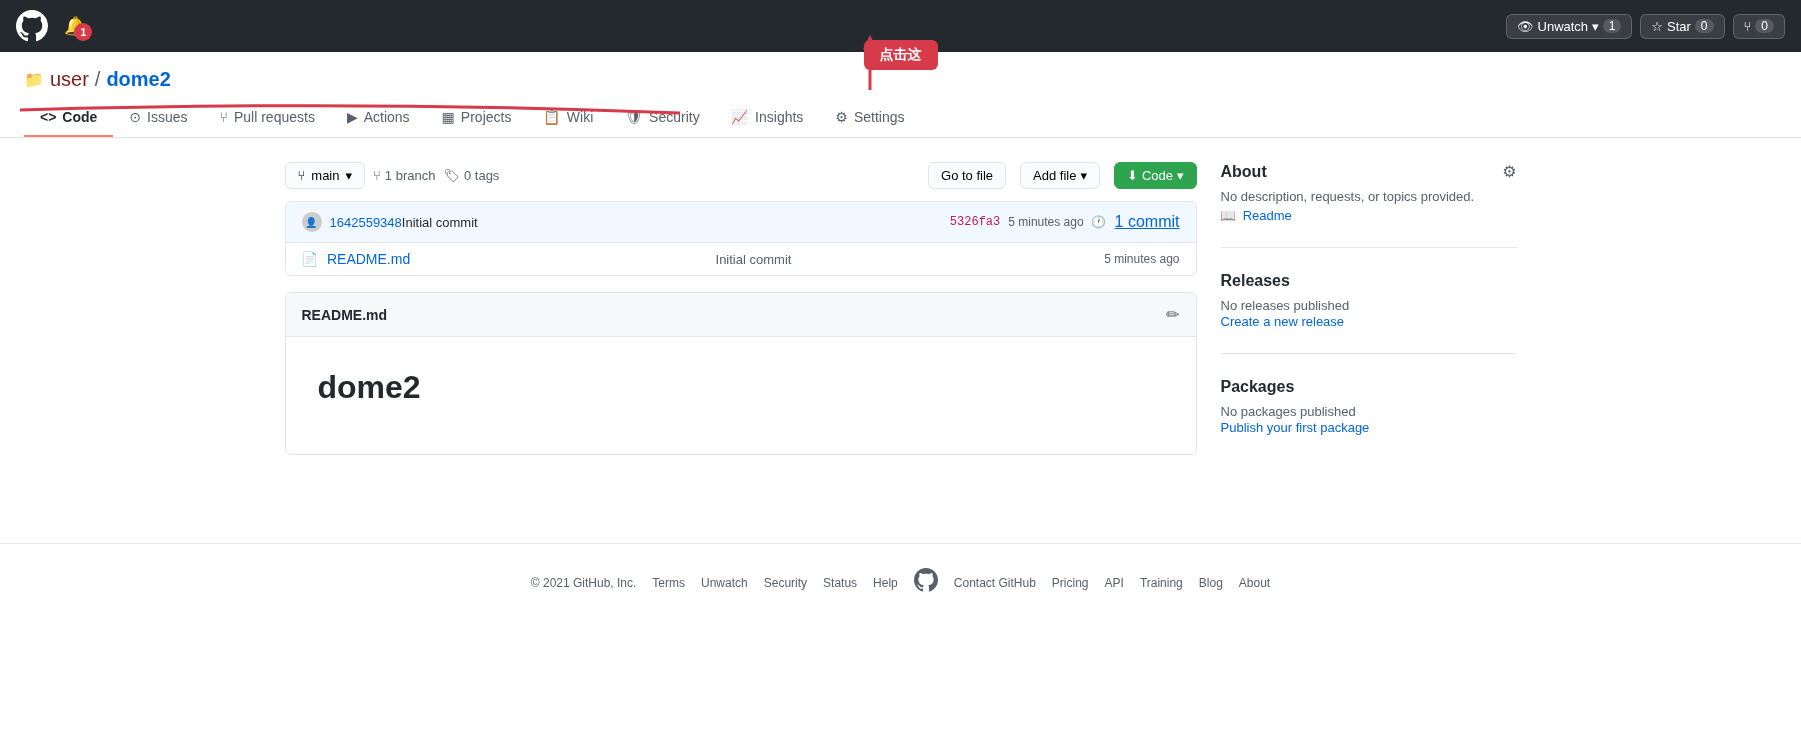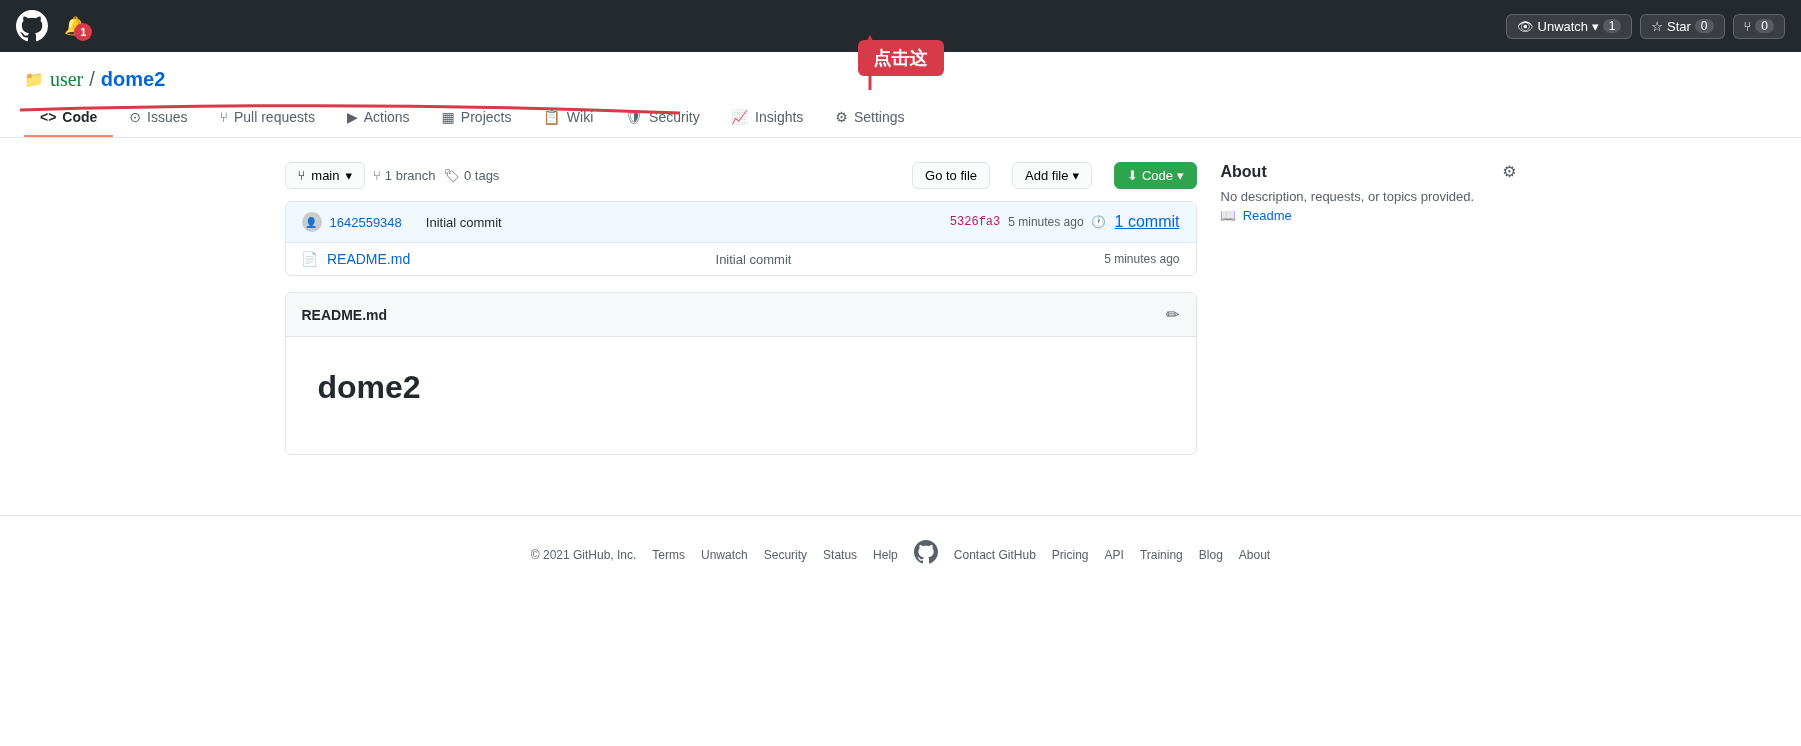--- a/index.html
+++ b/index.html
@@ -36,21 +36,21 @@
     }
 
     
     .repo-header {
       padding: 16px 24px 0;
       display: flex;
       align-items: center;
       gap: 6px;
       font-size: 20px;
     }
-    .repo-header .repo-link { color: #15803d; text-decoration: none; font-family: Liberation Serif, serif; }
+    .repo-header .repo-link { color: #7f1d1d; text-decoration: none; }
     .repo-header .separator { color: #586069; }
     .repo-header .repo-name { color: #0366d6; text-decoration: none; font-weight: 600; }
 
     
     .tab-nav {
       display: flex;
       align-items: center;
       border-bottom: 1px solid #e1e4e8;
       padding: 0 24px;
       margin-top: 8px;
@@ -103,21 +103,21 @@
     }
     .meta-link {
       display: flex;
       align-items: center;
       gap: 4px;
       font-size: 13px;
       color: #586069;
       cursor: pointer;
       text-decoration: none;
     }
-    .branch-bar-right { display: flex; gap: 22px; }
+    .branch-bar-right { display: flex; gap: 14px; }
     .btn-outline {
       border: 1px solid #e1e4e8;
       border-radius: 6px;
       padding: 5px 12px;
       font-size: 13px;
       cursor: pointer;
       background: #fafbfc;
       display: flex;
       align-items: center;
       gap: 4px;
@@ -152,21 +152,21 @@
     .commit-avatar {
       width: 20px;
       height: 20px;
       border-radius: 50%;
       background: #ccc;
       display: flex;
       align-items: center;
       justify-content: center;
       font-size: 10px;
     }
-    .commit-info { flex: 1; display: flex; gap: 24px; }
+    .commit-info { flex: 1; display: flex; gap: 0; }
     .commit-meta { margin-left: auto; display: flex; align-items: center; gap: 8px; color: #586069; font-size: 12px; }
 
     .file-row {
       display: flex;
       align-items: center;
       padding: 8px 16px;
       border-bottom: 1px solid #e1e4e8;
     }
     .file-row:last-child { border-bottom: none; }
     .file-icon { margin-right: 8px; color: #586069; font-size: 14px; }
@@ -221,21 +221,21 @@
     
     .annotation-tooltip {
       position: fixed;
       top: 40px;
       left: 50%;
       transform: translateX(-50%);
       background: #d73a49;
       color: #fff;
       padding: 6px 16px;
       border-radius: 6px;
-      font-size: 18px;
+      font-size: 14px;
       font-weight: 600;
       z-index: 1000;
     }
     .notification-badge {
       background: #d73a49;
       color: #fff;
       border-radius: 50%;
       width: 18px;
       height: 18px;
       display: flex;
@@ -420,21 +420,35 @@
         <span>About</span>
         <button class="settings-gear" style="background:none;border:none;font-size:16px;">⚙</button>
       </div>
       <p class="sidebar-text">No description, requests, or topics provided.</p>
       <div class="sidebar-readme">
         <span>📖</span>
         <a class="sidebar-link" href="#">Readme</a>
       </div>
     </div>
 
-
+    <div class="sidebar-section">
+      <div class="sidebar-title">
+        <span>Releases</span>
+      </div>
+      <p class="sidebar-text">No releases published</p>
+      <a class="sidebar-link" href="#">Create a new release</a>
+    </div>
+
+    <div class="sidebar-section">
+      <div class="sidebar-title">
+        <span>Packages</span>
+      </div>
+      <p class="sidebar-text">No packages published</p>
+      <a class="sidebar-link" href="#">Publish your first package</a>
+    </div>
   </aside>
 </div>
 
 <footer class="footer">
   <span>© 2021 GitHub, Inc.</span>
   <a href="#">Terms</a>
   <a href="#">Unwatch</a>
   <a href="#">Security</a>
   <a href="#">Status</a>
   <a href="#">Help</a>

